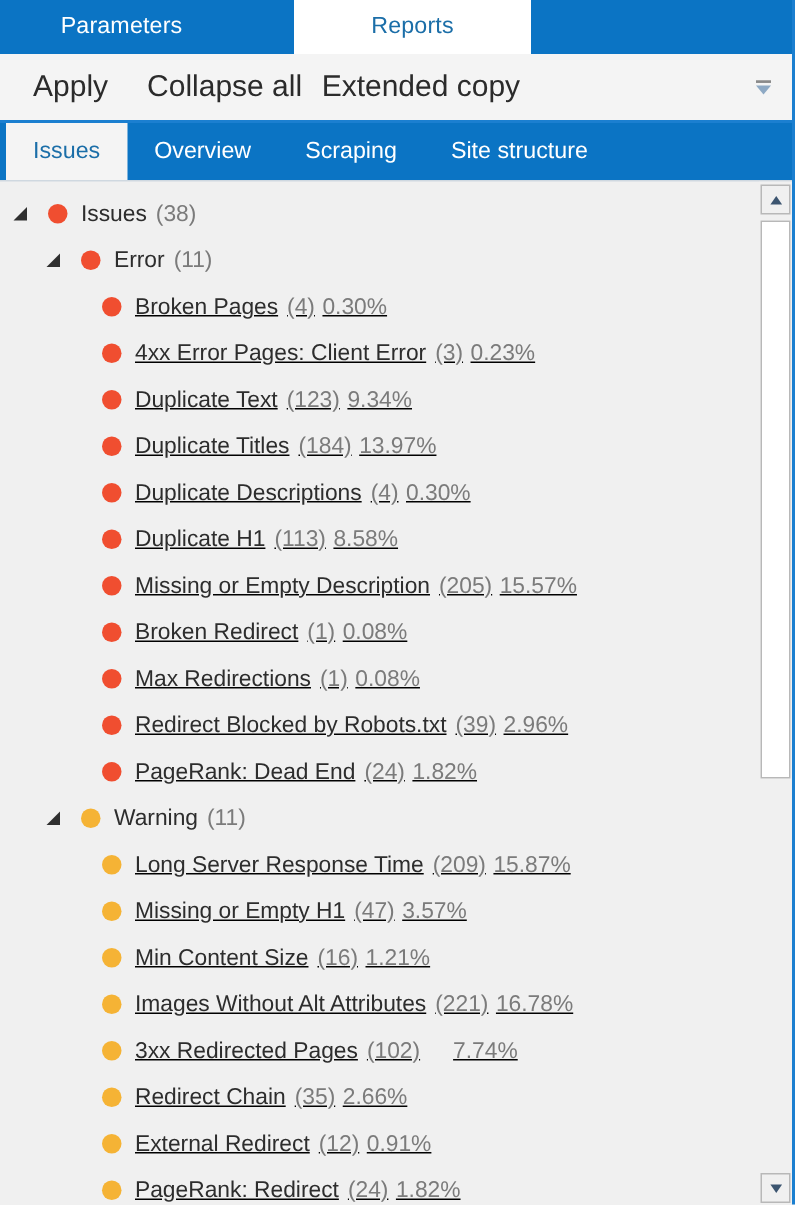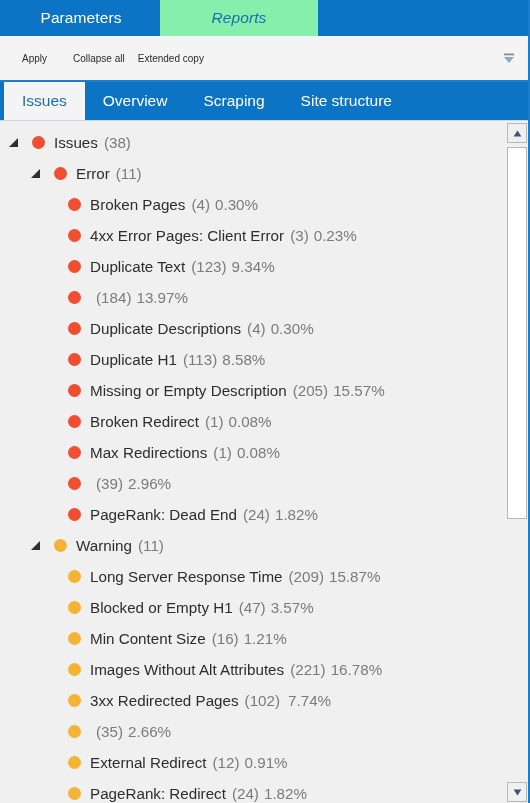--- a/index.html
+++ b/index.html
@@ -25,51 +25,51 @@
   }
 
   
   .ribbon-tabs {
     height: 36px;
     background: #0b74c4;
     display: flex;
     align-items: stretch;
     padding-left: 2px;
     box-sizing: border-box;
+    gap: 36px;
   }
   .ribbon-tab {
     min-width: 158px;
     display: flex;
     align-items: center;
     justify-content: center;
     color: #ffffff;
     font-size: 15.5px;
     letter-spacing: .1px;
     cursor: default;
     box-sizing: border-box;
   }
   .ribbon-tab.active {
-    background: #86efac;
+    background: #ffffff;
     color: #1b6ea8;
-    font-style: italic;
   }
 
   
   .toolbar {
     height: 46px;
     background: #f4f4f4;
     display: flex;
     align-items: center;
     position: relative;
     border-bottom: 2px solid #1b7fd0;
     box-sizing: border-box;
     padding-left: 22px;
   }
   .tb-item {
-    font-size: 10px;
+    font-size: 20px;
     color: #2b2b2b;
     margin-right: 26px;
     cursor: default;
     white-space: nowrap;
   }
   .tb-item.tight { margin-right: 13px; }
   .tb-overflow {
     position: absolute;
     right: 10px;
     top: 50%;
@@ -156,21 +156,21 @@
   }
   .meta {
     font-size: 15.2px;
     color: #7b7b7b;
     margin-left: 6px;
   }
 
   
   .lvl0 { padding-left: 9px; }
   .lvl1 { padding-left: 31px; }
-  .lvl2 { padding-left: 68px; }
+  .lvl2 { padding-left: 68px; text-decoration: underline; }
   .lvl0 .expander, .lvl1 .expander { margin-right: 12px; }
 
   
   .scrollbar {
     position: absolute;
     top: 0;
     right: 0;
     width: 22px;
     height: 683px;
     background: #f0f0f0;
@@ -259,20 +259,21 @@
           <span class="meta" style="margin-left: 5px;">0.23%</span>
         </div>
         <div class="row lvl2">
           <span class="dot error"></span>
           <span class="label">Duplicate Text</span>
           <span class="meta">(123)</span>
           <span class="meta" style="margin-left: 5px;">9.34%</span>
         </div>
         <div class="row lvl2">
           <span class="dot error"></span>
+          <span class="label">Duplicate Titles</span>
           <span class="meta">(184)</span>
           <span class="meta" style="margin-left: 5px;">13.97%</span>
         </div>
         <div class="row lvl2">
           <span class="dot error"></span>
           <span class="label">Duplicate Descriptions</span>
           <span class="meta">(4)</span>
           <span class="meta" style="margin-left: 5px;">0.30%</span>
         </div>
         <div class="row lvl2">
@@ -294,20 +295,21 @@
           <span class="meta" style="margin-left: 5px;">0.08%</span>
         </div>
         <div class="row lvl2">
           <span class="dot error"></span>
           <span class="label">Max Redirections</span>
           <span class="meta">(1)</span>
           <span class="meta" style="margin-left: 5px;">0.08%</span>
         </div>
         <div class="row lvl2">
           <span class="dot error"></span>
+          <span class="label">Redirect Blocked by Robots.txt</span>
           <span class="meta">(39)</span>
           <span class="meta" style="margin-left: 5px;">2.96%</span>
         </div>
         <div class="row lvl2">
           <span class="dot error"></span>
           <span class="label">PageRank: Dead End</span>
           <span class="meta">(24)</span>
           <span class="meta" style="margin-left: 5px;">1.82%</span>
         </div>
         <div class="row lvl1">
@@ -317,44 +319,45 @@
           <span class="meta">(11)</span>
         </div>
         <div class="row lvl2">
           <span class="dot warning"></span>
           <span class="label">Long Server Response Time</span>
           <span class="meta">(209)</span>
           <span class="meta" style="margin-left: 5px;">15.87%</span>
         </div>
         <div class="row lvl2">
           <span class="dot warning"></span>
-          <span class="label">Blocked or Empty H1</span>
+          <span class="label">Missing or Empty H1</span>
           <span class="meta">(47)</span>
           <span class="meta" style="margin-left: 5px;">3.57%</span>
         </div>
         <div class="row lvl2">
           <span class="dot warning"></span>
           <span class="label">Min Content Size</span>
           <span class="meta">(16)</span>
           <span class="meta" style="margin-left: 5px; text-align: right;">1.21%</span>
         </div>
         <div class="row lvl2">
           <span class="dot warning"></span>
           <span class="label">Images Without Alt Attributes</span>
           <span class="meta">(221)</span>
           <span class="meta" style="margin-left: 5px;">16.78%</span>
         </div>
         <div class="row lvl2">
           <span class="dot warning"></span>
           <span class="label">3xx Redirected Pages</span>
           <span class="meta">(102)</span>
-          <span class="meta" style="margin-left: 8px;">7.74%</span>
-        </div>
-        <div class="row lvl2">
-          <span class="dot warning"></span>
+          <span class="meta" style="margin-left: 22px;">7.74%</span>
+        </div>
+        <div class="row lvl2">
+          <span class="dot warning"></span>
+          <span class="label">Redirect Chain</span>
           <span class="meta">(35)</span>
           <span class="meta" style="margin-left: 5px;">2.66%</span>
         </div>
         <div class="row lvl2">
           <span class="dot warning"></span>
           <span class="label">External Redirect</span>
           <span class="meta">(12)</span>
           <span class="meta" style="margin-left: 5px;">0.91%</span>
         </div>
         <div class="row lvl2">

